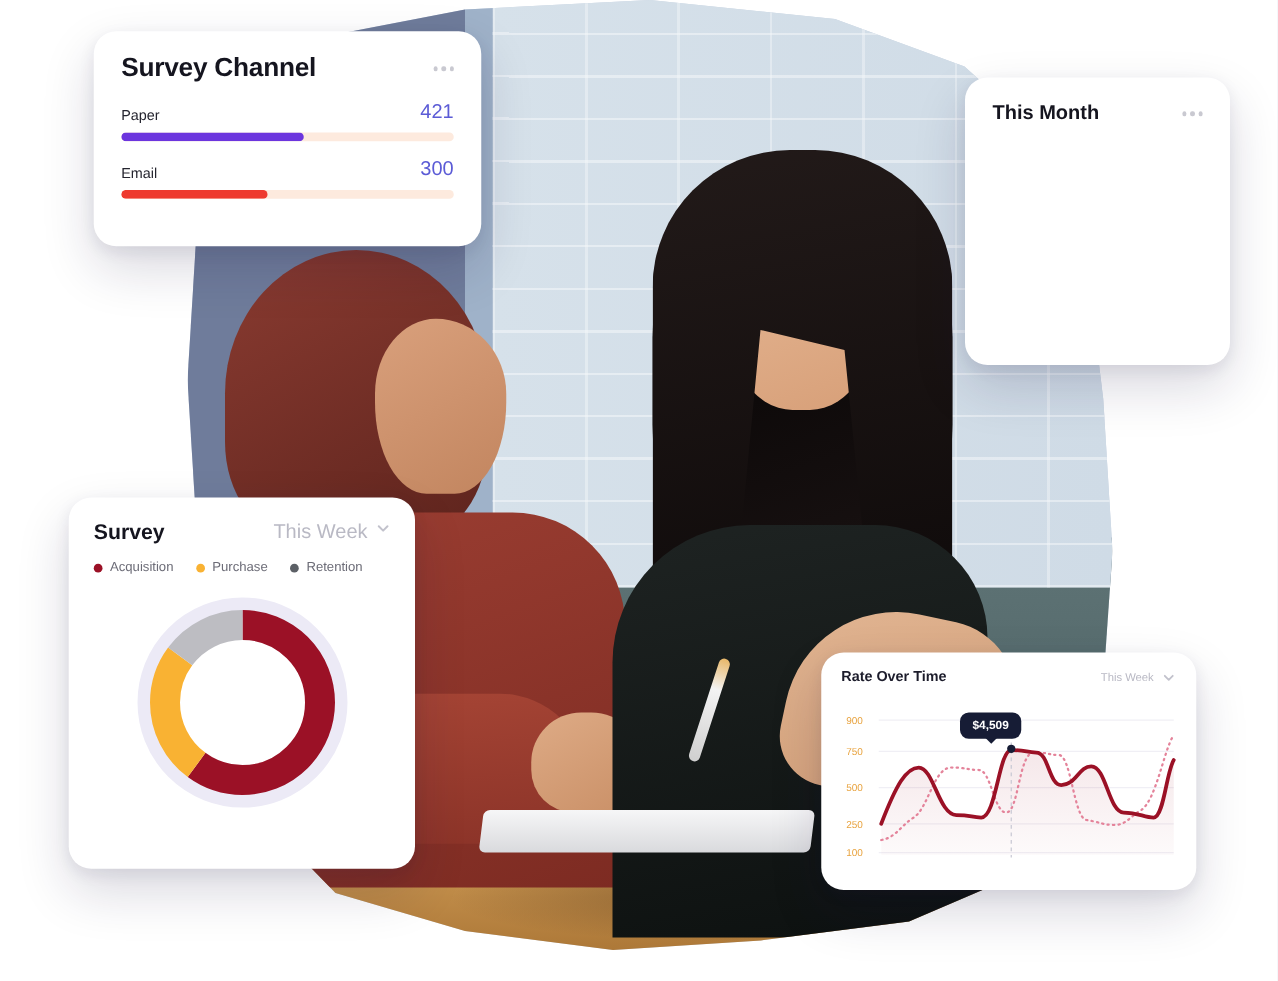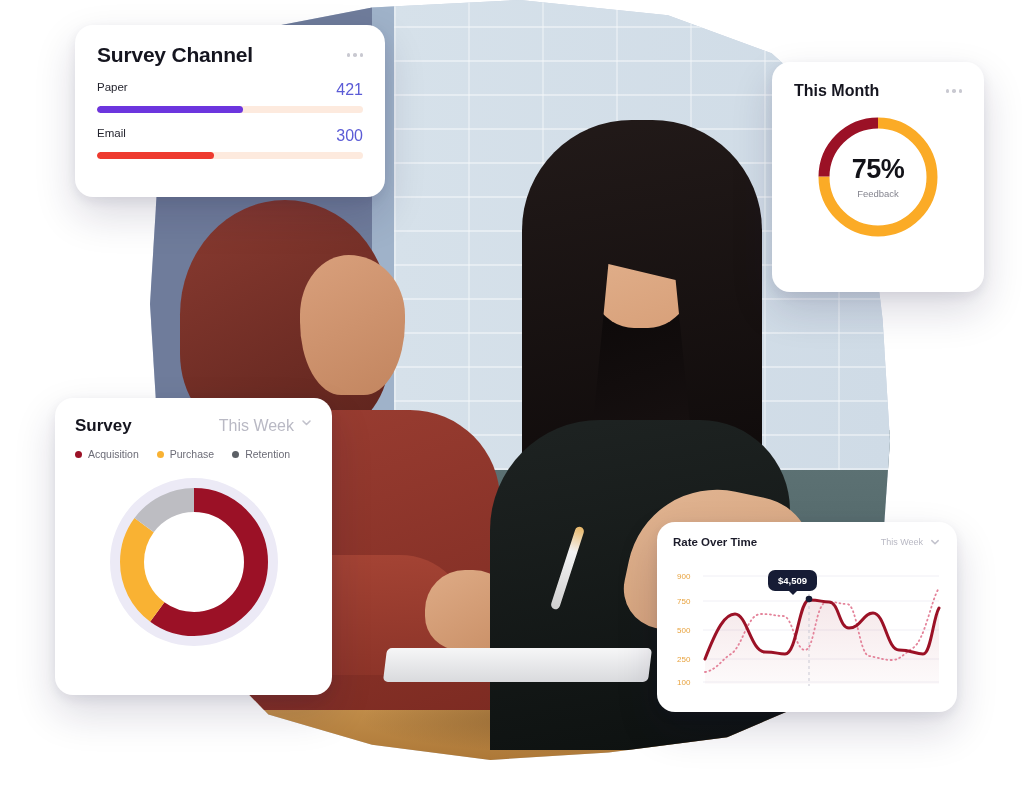--- a/index.html
+++ b/index.html
@@ -191,21 +191,21 @@
     font-size: 21px;
     font-weight: bold;
     color: #15151f;
     letter-spacing: -.2px;
   }
   .ch-row { margin-top: 14px; }
   .ch-row:first-of-type { margin-top: 16px; }
   .ch-label-line {
     display: flex;
     justify-content: space-between;
-    align-items: flex-start;
+    align-items: flex-end;
     margin-bottom: 7px;
   }
   .ch-name {
     font-size: 11.5px;
     color: #24242e;
   }
   .ch-value {
     font-size: 16px;
     color: #5b5bd6;
   }
@@ -420,34 +420,20 @@
     <div class="inner">
       <div class="card-head">
         <div class="month-title">This Month</div>
         <div class="dots">
           <i></i>
             <i></i>
             <i></i>
         </div>
       </div>
 
-      <div class="gauge-wrap">
-        <div class="gauge">
-          <svg width="126" height="126" viewBox="0 0 126 126">
-
-            <circle cx="63" cy="63" r="54" fill="none" stroke="#fbab26" stroke-width="11" stroke-dasharray="254.5 339.3" stroke-dashoffset="0"></circle>
-
-            <circle cx="63" cy="63" r="54" fill="none" stroke="#9b1126" stroke-width="11" stroke-dasharray="84.8 339.3" stroke-dashoffset="-254.5"></circle>
-          </svg>
-          <div class="gauge-center">
-            <div class="gauge-pct">75%</div>
-            <div class="gauge-sub">Feedback</div>
-          </div>
-        </div>
-      </div>
     </div>
   </div>
 
   <div class="card" id="card-survey">
     <div class="inner">
       <div class="card-head">
         <div class="survey-title">Survey</div>
         <div class="period">
           <span>This Week</span>
           <span class="chev">

